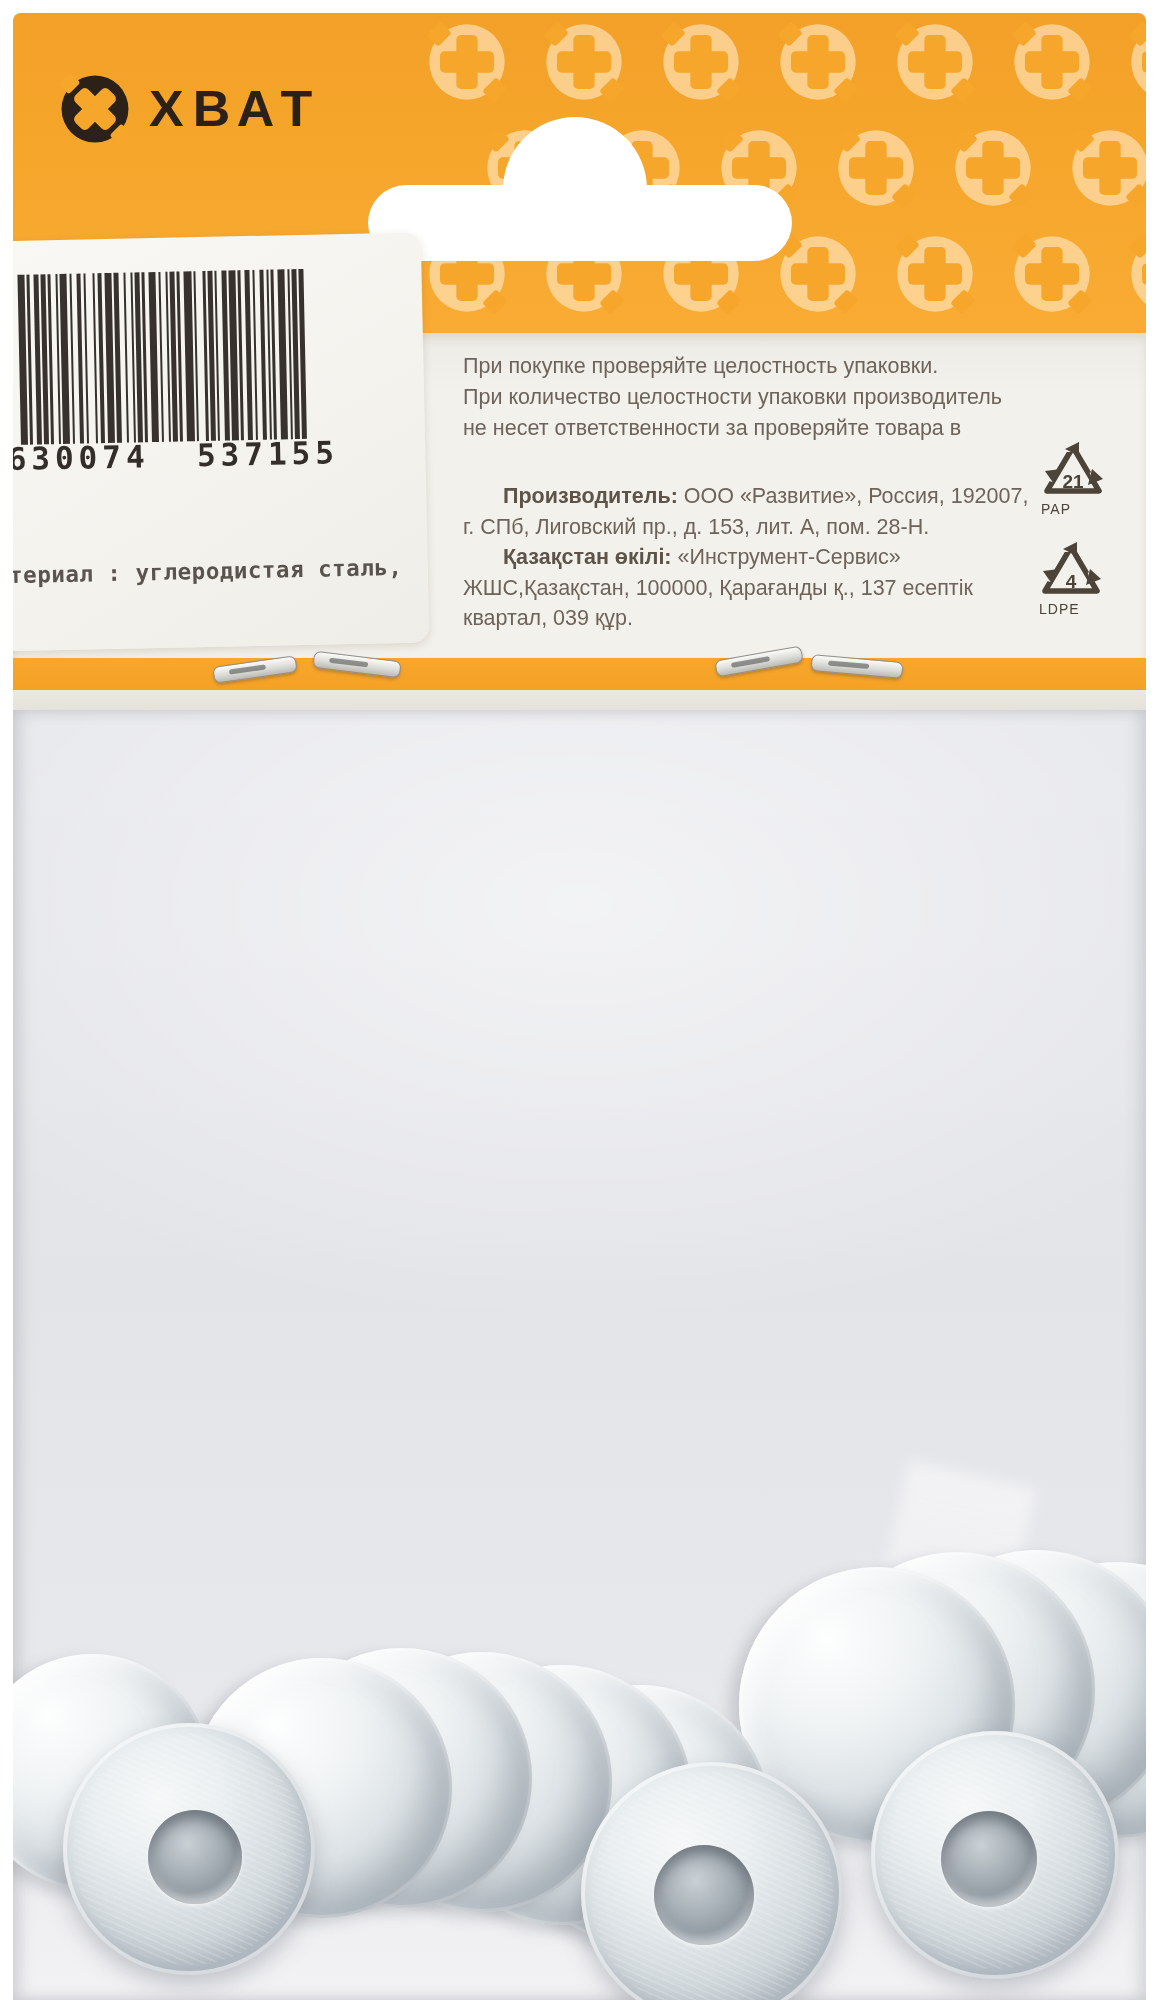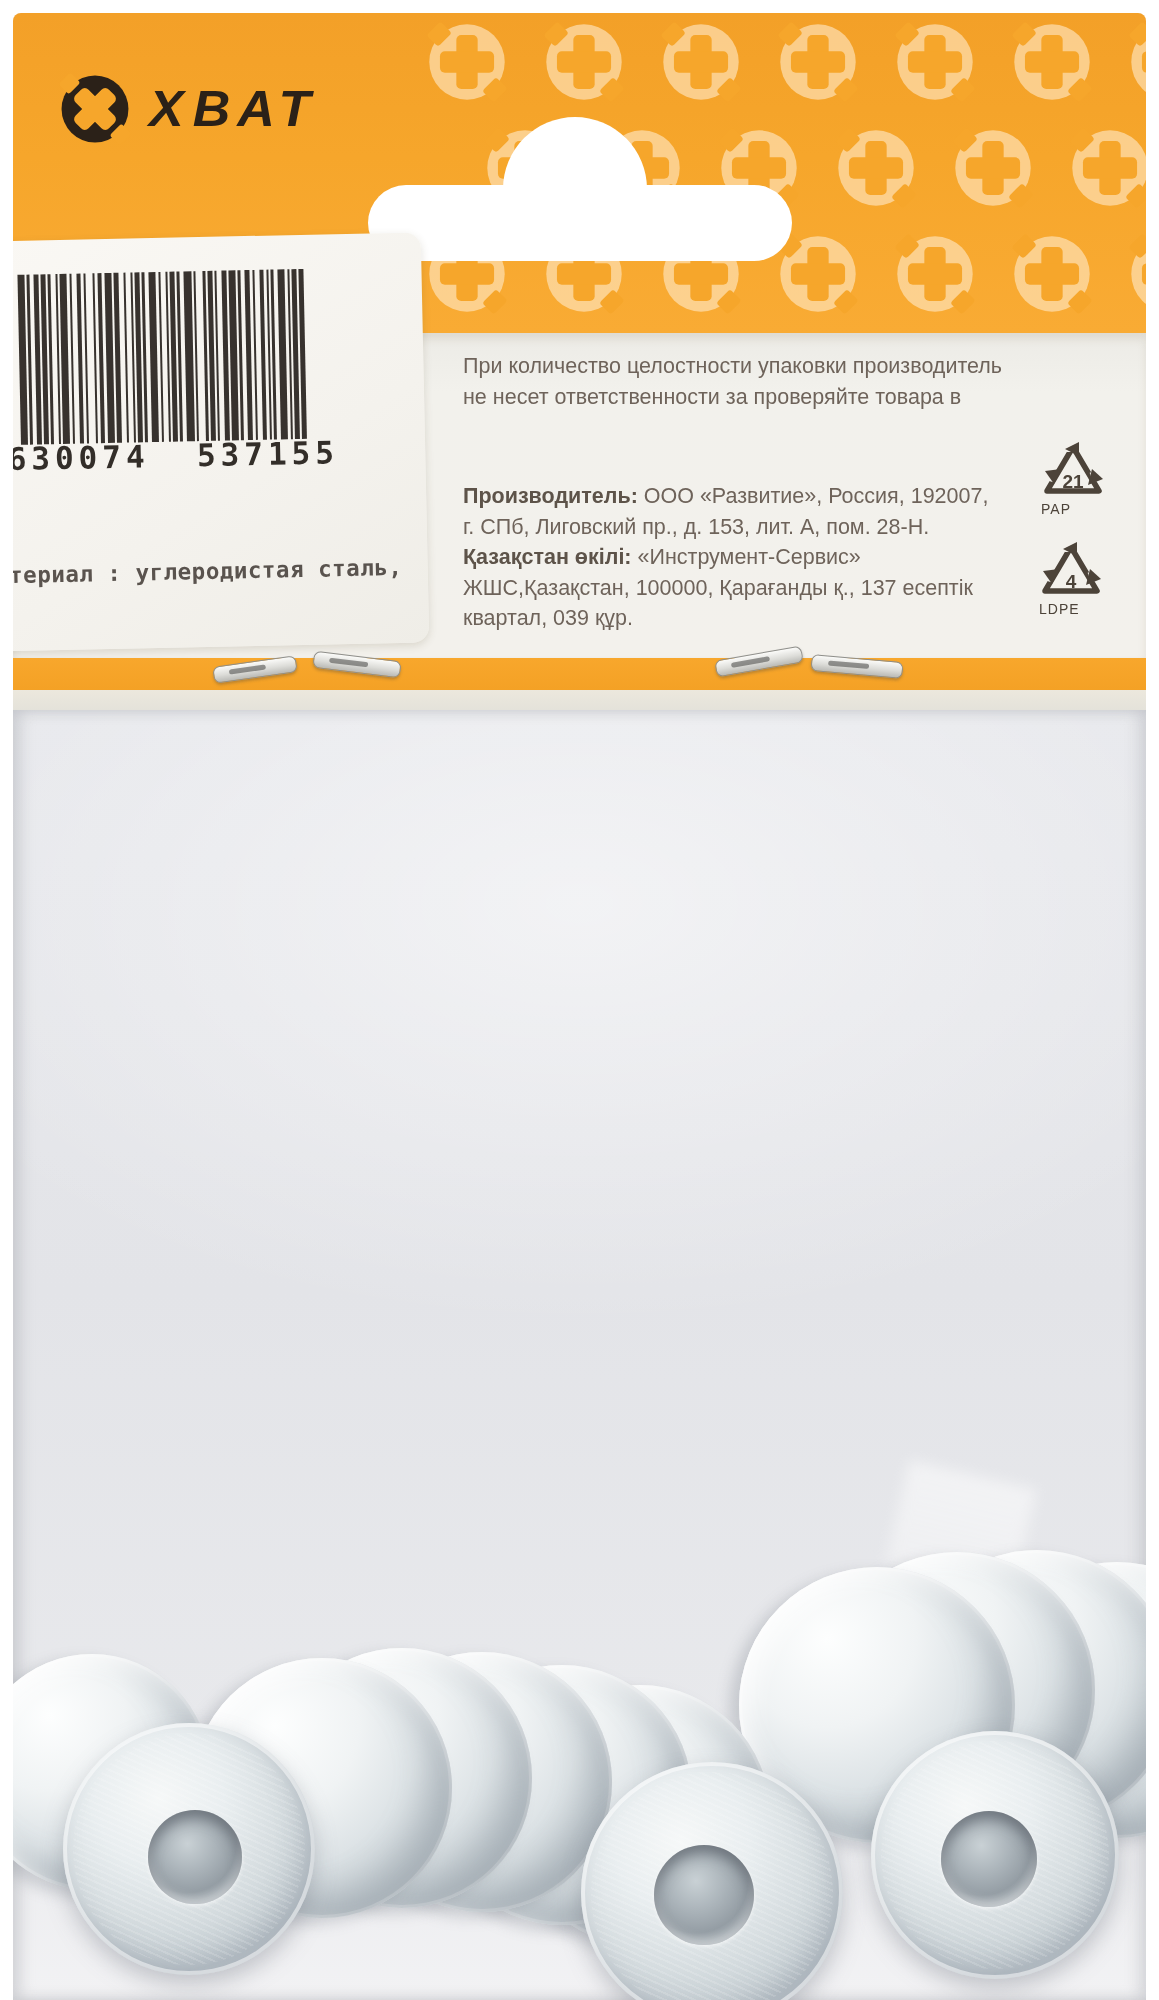--- a/index.html
+++ b/index.html
@@ -11,42 +11,42 @@
     position:absolute;left:13px;top:13px;width:1133px;height:1987px;
     border-radius:8px 8px 0 0;overflow:hidden;background:#e9eaee;
   }
   
   .header{
     position:absolute;left:0;top:0;width:1133px;height:320px;
     background:linear-gradient(180deg,#f3a028 0%,#f6a62b 45%,#f9ab34 100%);
     overflow:hidden;
   }
   .pattern-svg{position:absolute;left:0;top:0;}
-  .logo{position:absolute;left:44px;top:58px;display:flex;align-items:center;gap:16px;font-style:italic;}
+  .logo{position:absolute;left:44px;top:58px;display:flex;align-items:center;gap:16px;}
   .logo-text{
     font-size:52px;font-weight:700;letter-spacing:9px;color:#2b2118;
     line-height:1;transform:scaleY(.96);
   }
   .header-title{
     position:absolute;left:760px;top:58px;width:360px;text-align:center;
     font-size:58px;font-weight:700;color:#423320;letter-spacing:1px;line-height:1;
   }
   
   .eurohole{position:absolute;left:0;top:0;}
   
   .card-front{
     position:absolute;left:0;top:320px;width:1133px;height:325px;
     background:linear-gradient(180deg,#ecebe6 0%,#f2f1ec 18%,#f3f1ec 100%);
     box-shadow:inset 0 6px 9px rgba(120,100,60,.12);
   }
   .notice{position:absolute;left:450px;top:18px;width:575px;
     font-size:21.5px;line-height:31px;color:#6e635a;}
   .maker{position:absolute;left:450px;top:148px;width:575px;
     font-size:21.5px;line-height:30.5px;color:#6e635a;}
-  .maker b{font-weight:700;color:#5d5349;}
+  .maker b{font-weight:700;color:#5d5349;margin-left:40px;}
   .line{white-space:pre;}
   .recycle{position:absolute;width:66px;text-align:left;color:#4c4339;}
   .recycle.pap{left:1028px;top:108px;}
   .recycle.ldpe{left:1026px;top:208px;}
   .recycle .mat{font-size:14px;font-weight:400;letter-spacing:1px;margin-top:-2px;}
   
   .sticker{
     position:absolute;left:-30px;top:224px;width:442px;height:410px;
     background:linear-gradient(150deg,#faf8f4 0%,#f4f2ed 60%,#efede7 100%);
     border-radius:16px;transform:rotate(-1.2deg);
@@ -188,20 +188,21 @@
 
     <svg class="eurohole" width="1133" height="320">
       <g fill="#ffffff">
         <circle cx="562" cy="176" r="72"></circle>
         <rect x="355" y="172" width="424" height="76" rx="38"></rect>
       </g>
     </svg>
 
     <div class="card-front">
       <div class="notice">
+        <div class="line">При покупке проверяйте целостность упаковки.</div>
         <div class="line">При количество целостности упаковки производитель</div>
         <div class="line">не несет ответственности за проверяйте товара в</div>
       </div>
 
       <div class="maker">
         <div class="line"><b>Производитель:</b><span> ООО «Развитие», Россия, 192007,</span></div>
         <div class="line">г. СПб, Лиговский пр., д. 153, лит. А, пом. 28-Н.</div>
         <div class="line"><b>Қазақстан өкілі:</b><span> «Инструмент-Сервис»</span></div>
         <div class="line">ЖШС,Қазақстан, 100000, Қарағанды қ., 137 есептік</div>
         <div class="line">квартал, 039 құр.</div>

